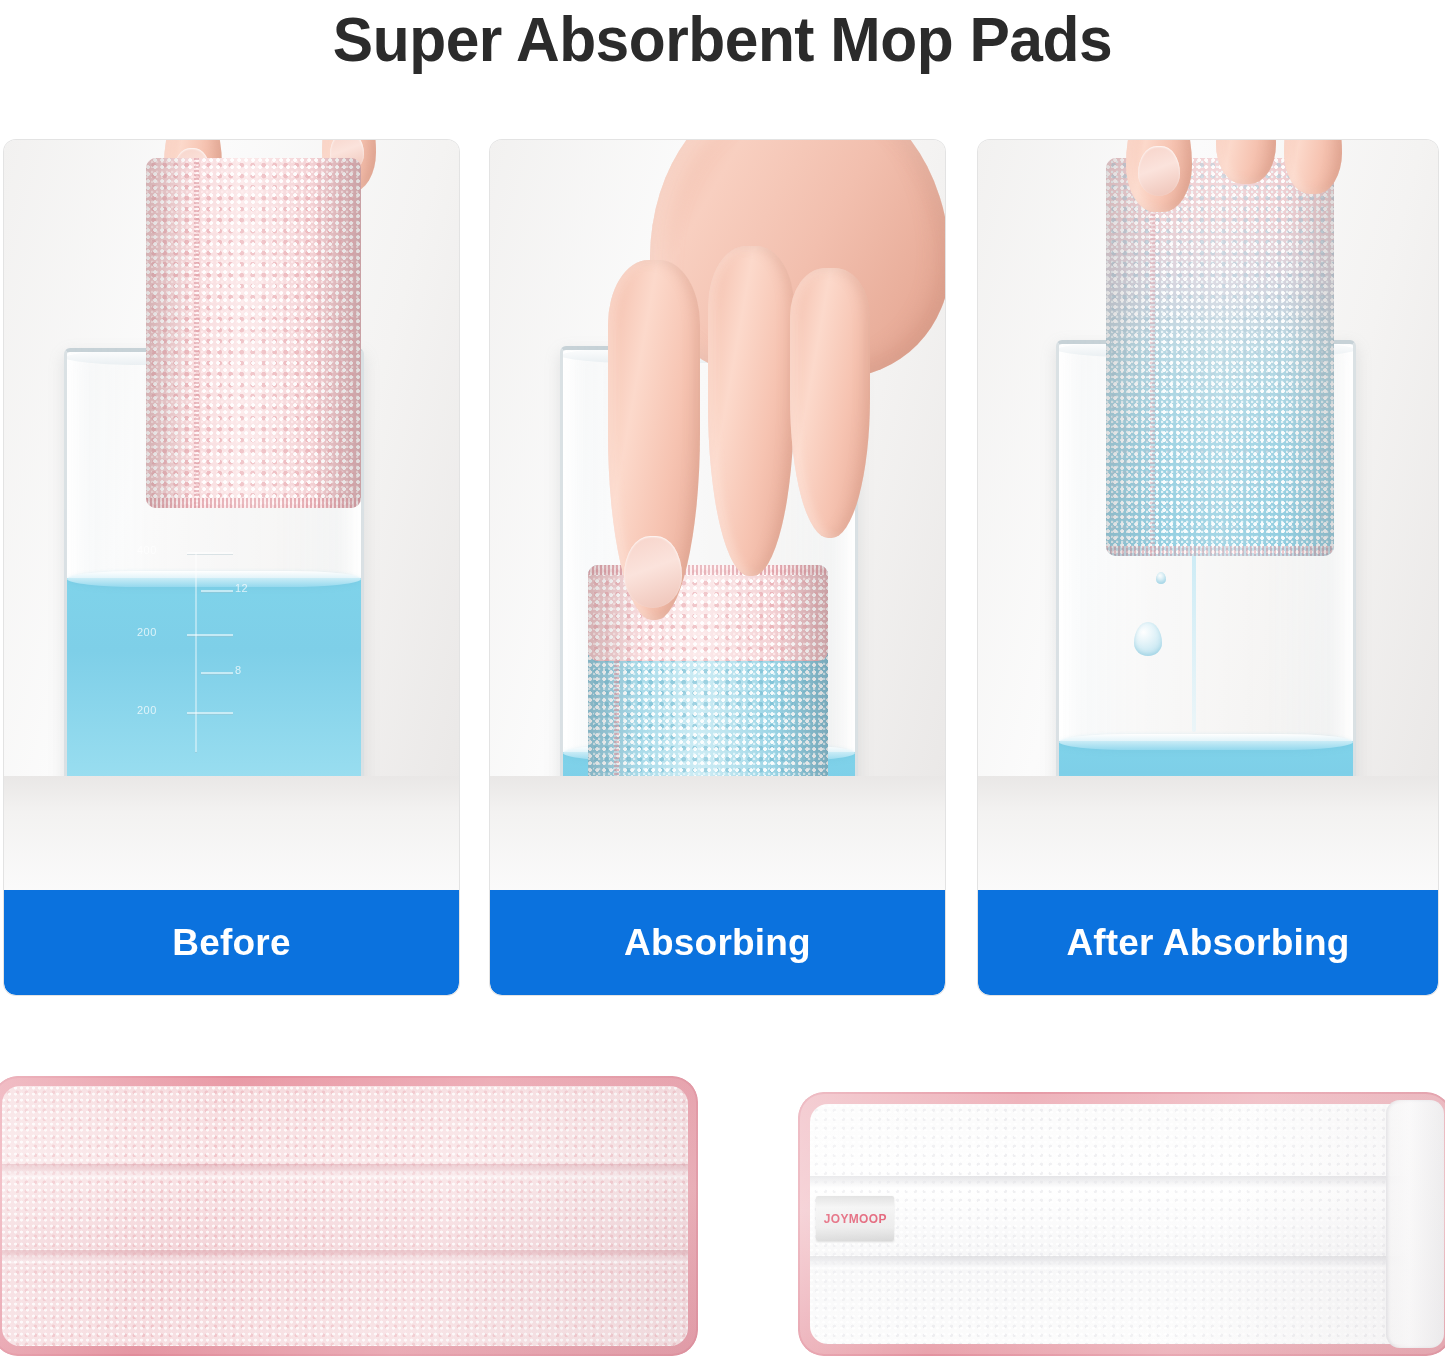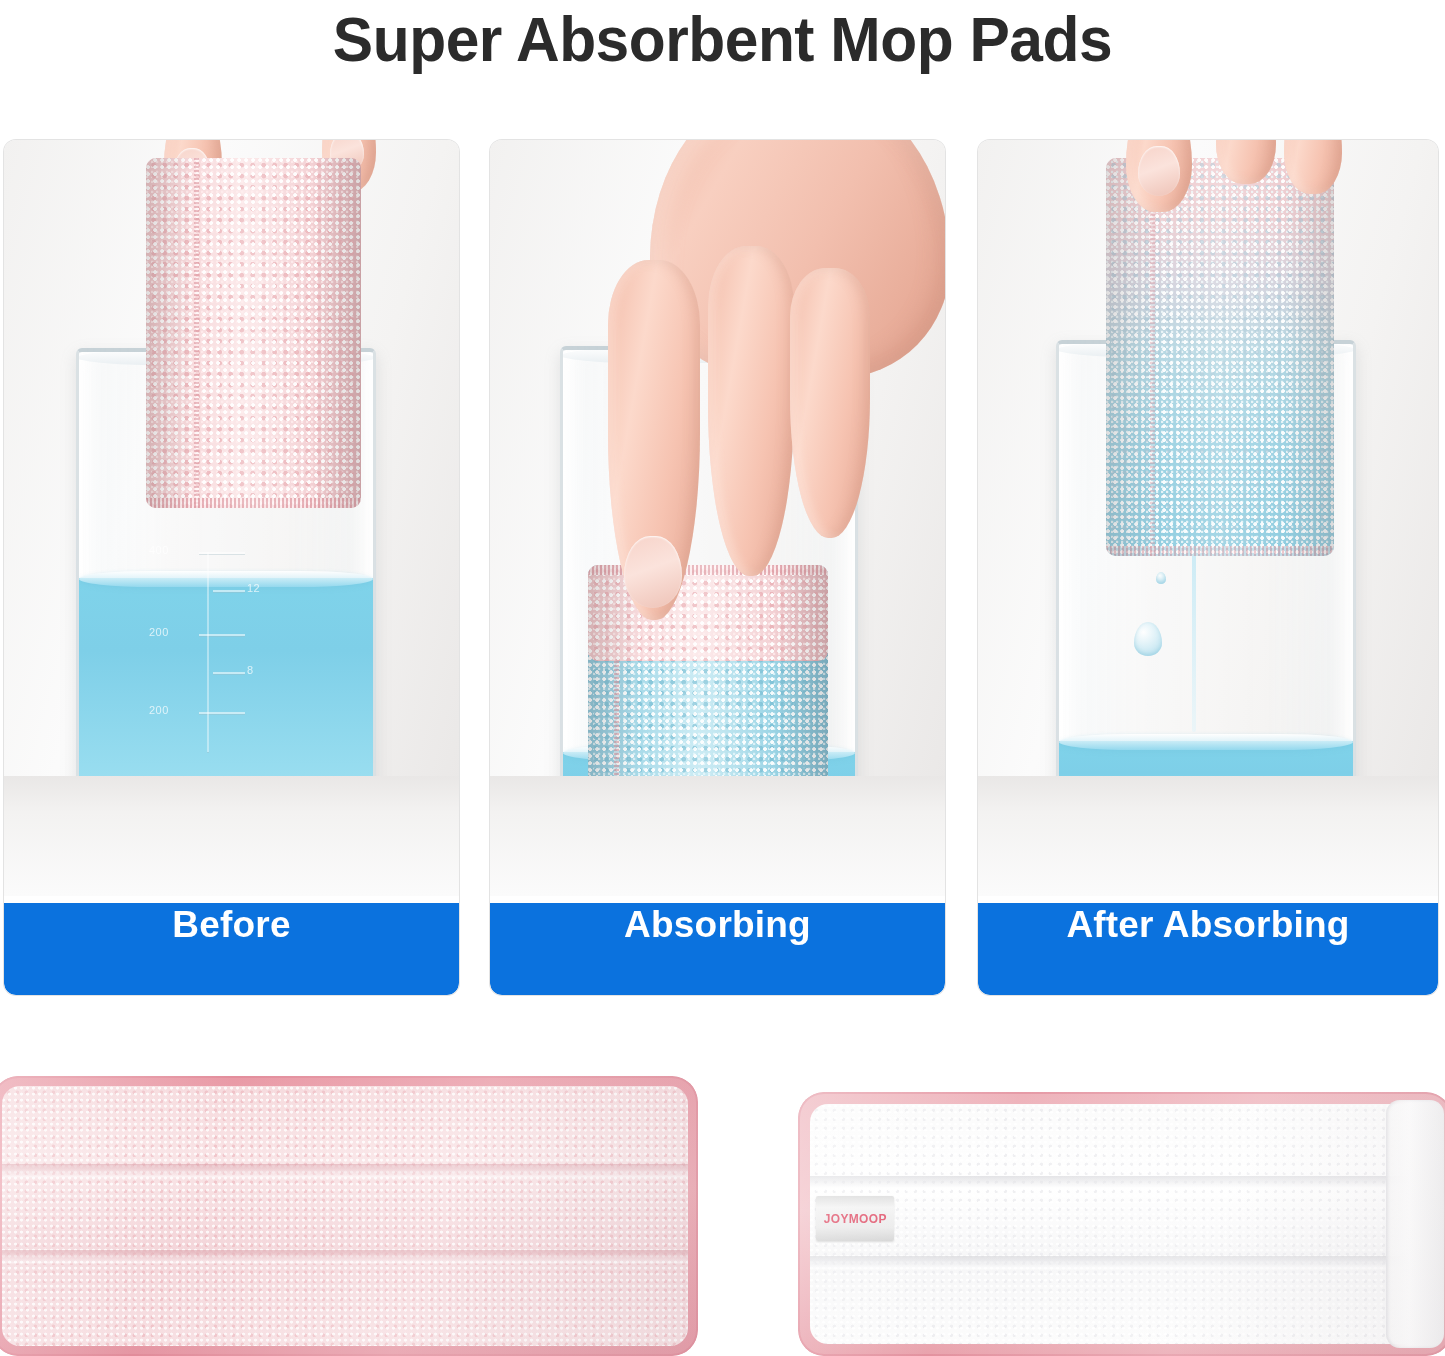--- a/index.html
+++ b/index.html
@@ -187,24 +187,24 @@
     box-shadow: inset 0 -2px 4px rgba(140,200,220,0.6);
   }
   .stream {
     position: absolute; width: 4px;
     background: linear-gradient(180deg, rgba(200,234,245,0.9), rgba(225,244,250,0.55));
     border-radius: 2px;
   }
 
   
   .banner {
-    position: absolute; left: 0; right: 0; bottom: 0; height: 92px;
+    position: absolute; left: 0; right: 0; bottom: 0; height: 105px;
     background: #0b72de;
     border-radius: 0 0 12px 12px;
-    display: flex; justify-content: center;
+    display: flex; align-items: center; justify-content: center;
   }
   .banner span {
     color: #ffffff;
     font-size: 37px;
     font-weight: 700;
     letter-spacing: 0.2px;
     line-height: 44px;
   }
 
   
@@ -292,21 +292,21 @@
 <div class="page">
 
   <div class="title">Super Absorbent Mop Pads</div>
 
   <div class="panels">
 
     <div class="panel p1">
       <div class="photo">
         <div class="wall"></div>
 
-        <div class="glass" style="left:72px; top:208px; width:300px; height:525px;padding-left:16px;">
+        <div class="glass" style="left:60px; top:208px; width:300px; height:525px;padding-left:16px;">
           <div class="rim"></div>
           <div class="water" style="height:292px;">
             <div class="surface"></div>
           </div>
           <div class="grads">
             <div class="grad" style="left:120px; width:46px; top:200px;"></div>
             <div class="gradlabel" style="left:70px; top:192px;">400</div>
             <div class="grad" style="left:134px; width:32px; top:238px;"></div>
             <div class="gradlabel" style="left:168px; top:230px;">12</div>
             <div class="grad" style="left:120px; width:46px; top:282px;"></div>

